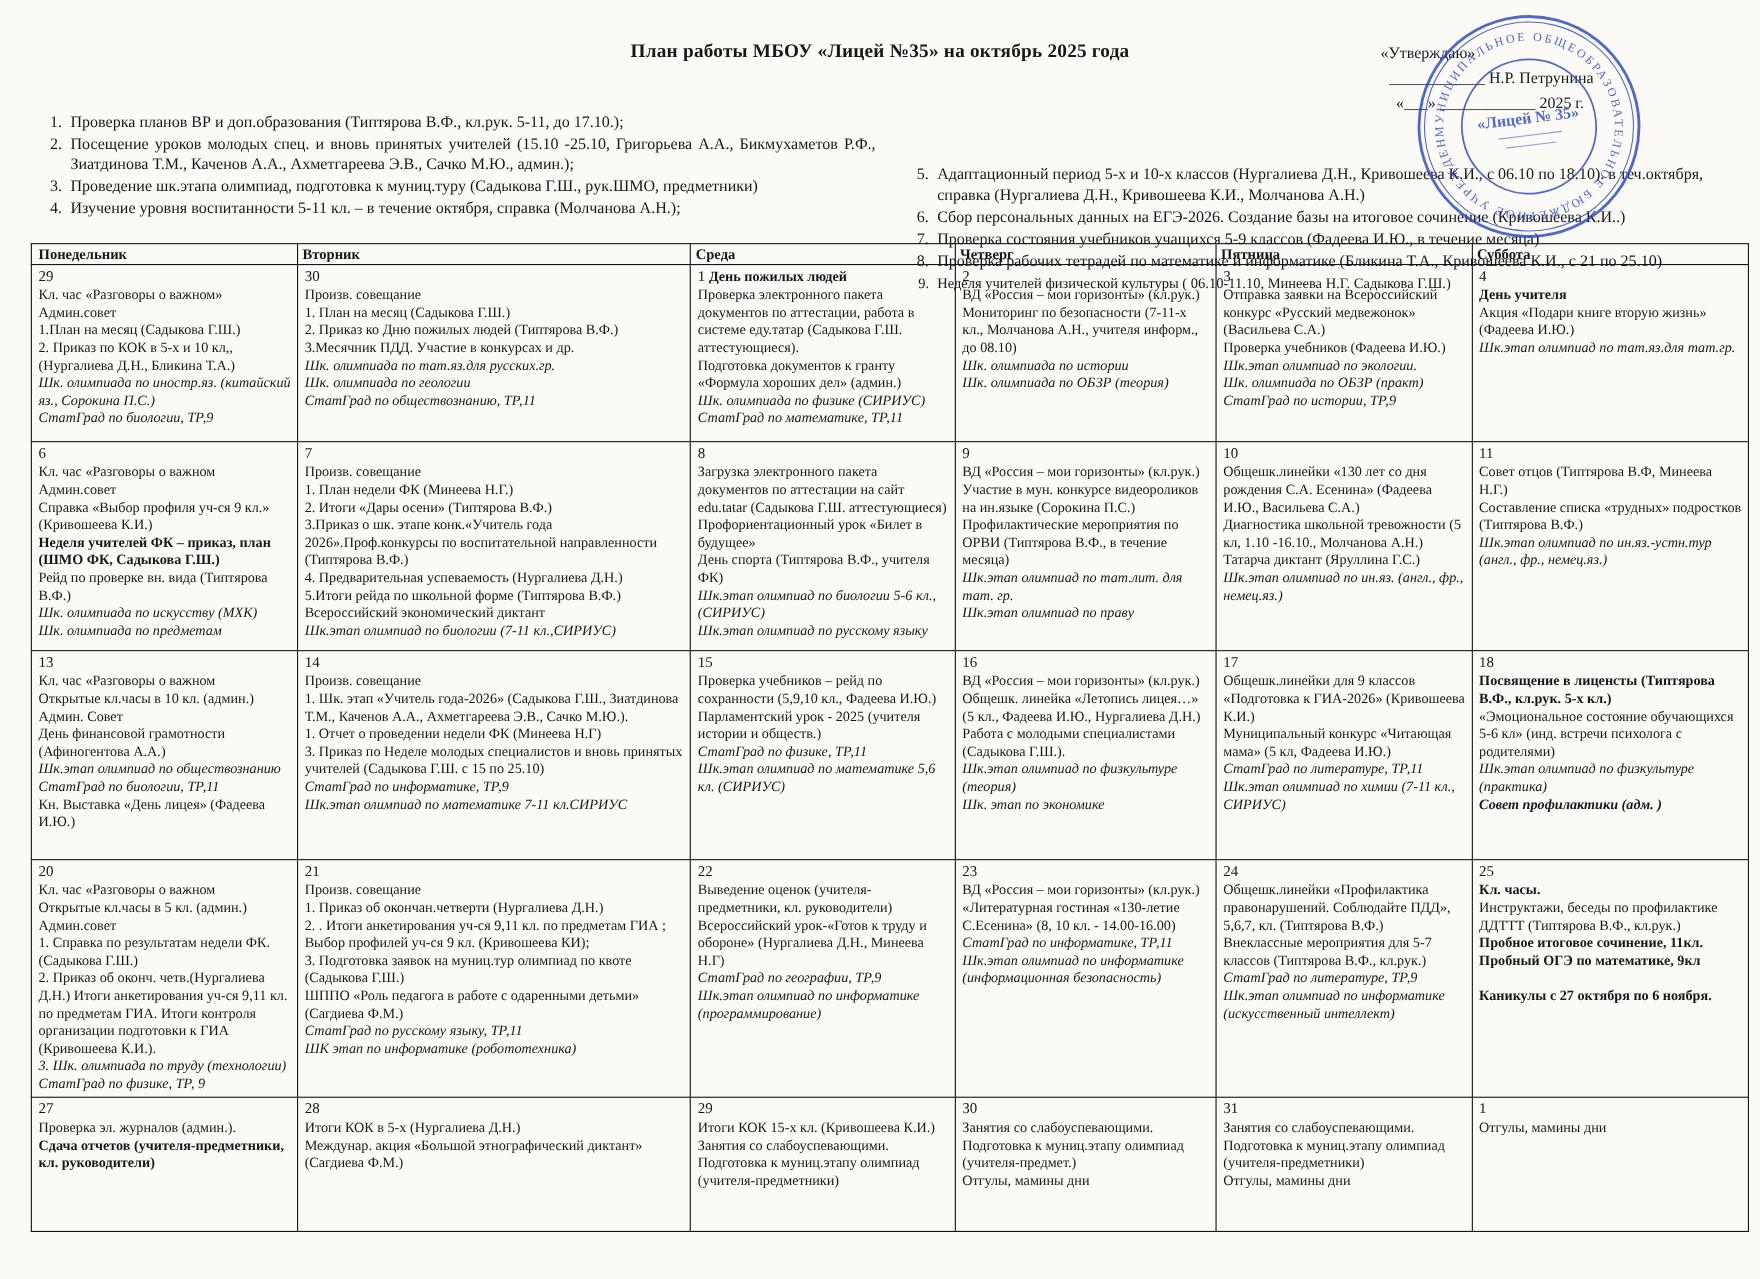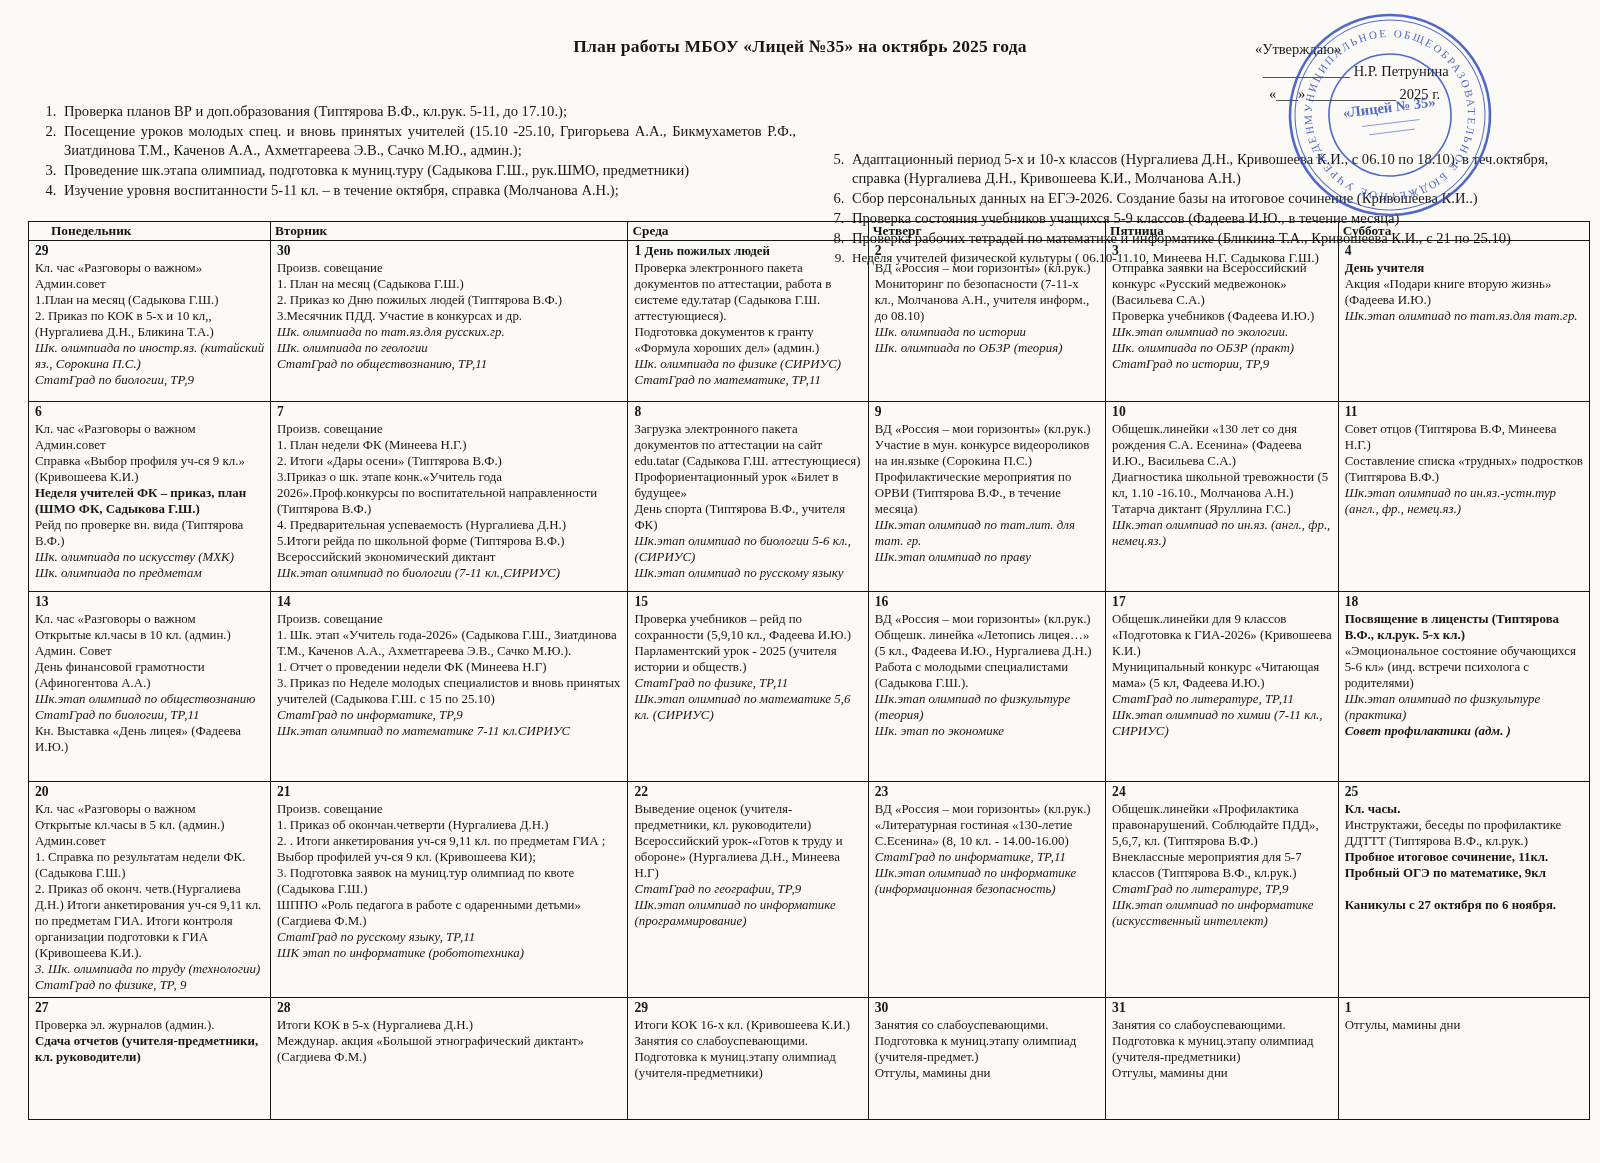--- a/index.html
+++ b/index.html
@@ -36,31 +36,31 @@
   .tasks .col-right li:last-child{ font-size:13.2px; }
   table.cal{
     position:absolute; top:221px; left:28px; width:1562px;
     border-collapse:collapse; table-layout:fixed;
     font-size:12.9px; line-height:1.24; background:transparent;
   }
   table.cal th{
     border:1.4px solid #151515; font-size:13.3px; font-weight:bold;
     text-align:left; padding:1px 4px; height:18px;
   }
-  table.cal th.hleft{ text-align:left; padding-left:22px; }
+  table.cal th.hleft{ text-align:left; padding-left:6px; }
   table.cal td{
     border:1.4px solid #151515; vertical-align:top;
     padding:2px 5px 4px 6px;
   }
   tbody tr:nth-child(1) td{ height:161px; }
   tbody tr:nth-child(2) td{ height:190px; }
   tbody tr:nth-child(3) td{ height:190px; }
   tbody tr:nth-child(4) td{ height:209px;margin-top:40px; }
   tbody tr:nth-child(5) td{ height:122px; }
-  .daynum{ font-weight:bold; font-size:13.6px; }
+  .daynum{ font-weight:normal; font-size:13.6px; }
   .line{ }
   .bd{ font-weight:bold; }
   .it{ font-style:italic; }
   .bi{ font-weight:bold; font-style:italic; }
   .sig{ letter-spacing:0; }
 </style>
 </head>
 <body>
 
 <div class="title">План работы МБОУ «Лицей №35» на октябрь 2025 года</div>
@@ -337,21 +337,21 @@
           <div class="line ">Проверка эл. журналов (админ.).</div>
           <div class="line bd">Сдача отчетов (учителя-предметники, кл. руководители)</div>
         </td>
         <td>
           <div class="dayline"><span class="daynum">28</span></div>
           <div class="line ">Итоги КОК в 5-х  (Нургалиева Д.Н.)</div>
           <div class="line ">Междунар. акция «Большой этнографический диктант» (Сагдиева Ф.М.)</div>
         </td>
         <td>
           <div class="dayline"><span class="daynum">29</span></div>
-          <div class="line ">Итоги КОК 16-х  кл. (Кривошеева К.И.)</div>
+          <div class="line ">Итоги КОК 15-х  кл. (Кривошеева К.И.)</div>
           <div class="line ">Занятия со слабоуспевающими.</div>
           <div class="line ">Подготовка к муниц.этапу олимпиад (учителя-предметники)</div>
         </td>
         <td>
           <div class="dayline"><span class="daynum">30</span></div>
           <div class="line ">Занятия со слабоуспевающими.</div>
           <div class="line ">Подготовка к муниц.этапу олимпиад (учителя-предмет.)</div>
           <div class="line ">Отгулы, мамины дни</div>
         </td>
         <td>

